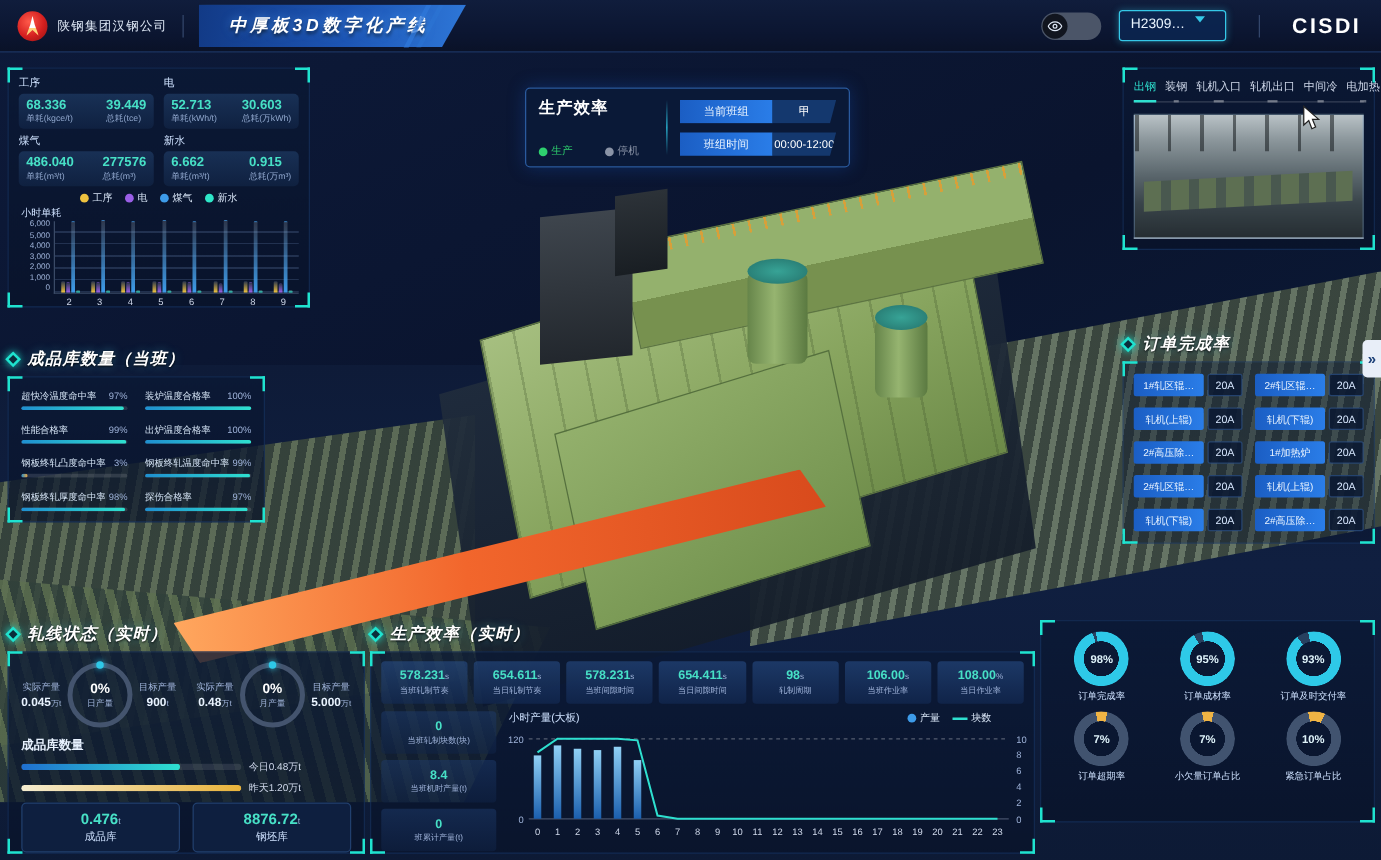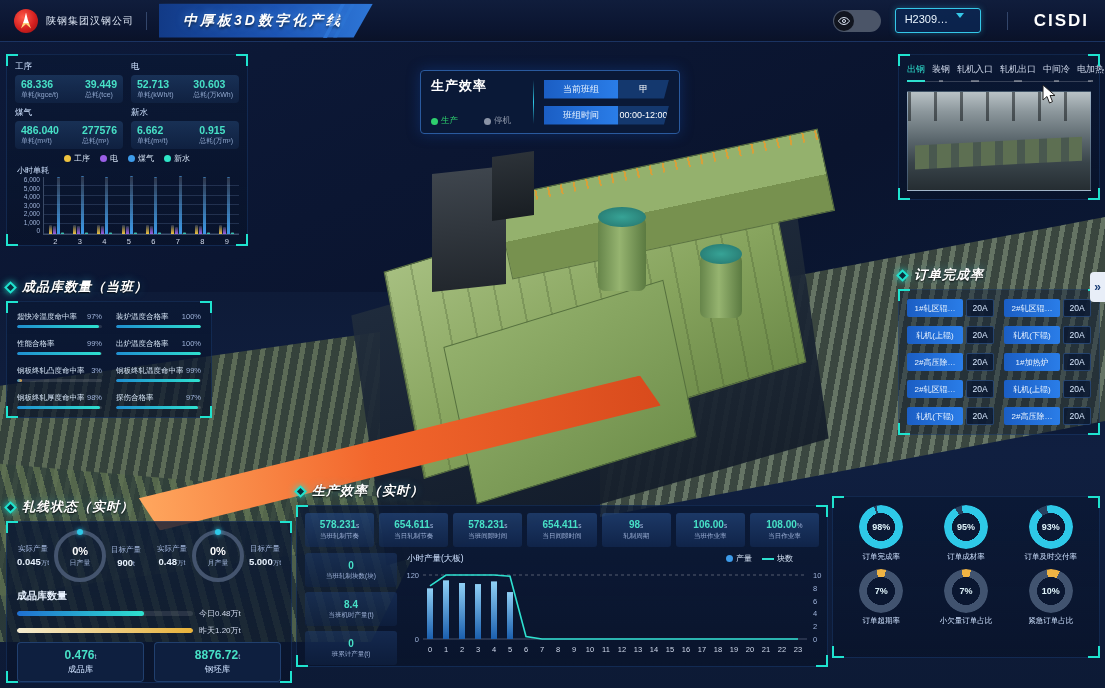--- a/index.html
+++ b/index.html
@@ -207,21 +207,21 @@
   .sb-fill{height:100%;border-radius:3px;}
   .sb-label{color:#cfd8ea;font-size:8px;white-space:nowrap;}
   #stock-boxes{display:flex;gap:10px;margin-top:4px;}
   .stock-box{flex:1;height:40px;background:rgba(18,40,78,.55);border:1px solid rgba(80,140,220,.3);
     border-radius:4px;display:flex;flex-direction:column;align-items:center;justify-content:center;}
   .box-val{color:#47e0c6;font-size:12px;font-weight:800;}
   .box-val small{font-size:7px;color:#9fb3d9;font-weight:400;}
   .box-lab{color:#cfe2ff;font-size:8.5px;margin-top:2px;}
 
   
-  #sec-efficiency{left:296px;top:480px;width:532px;}
+  #sec-efficiency{left:296px;top:496px;width:532px;}
   #efficiency-body{height:162px;padding:7px 8px 4px;}
   #eff-stats{display:flex;gap:5px;}
   .eff-cell{flex:1;height:34px;border-radius:3px;
     background:linear-gradient(180deg,rgba(42,82,142,.55),rgba(20,45,90,.55));
     display:flex;flex-direction:column;align-items:center;justify-content:center;min-width:0;}
   .eff-val{color:#47e0c6;font-size:10px;font-weight:800;white-space:nowrap;}
   .eff-val small{font-size:6.5px;color:#9fb3d9;font-weight:400;}
   .eff-lab{color:#9fb3d9;font-size:6.5px;margin-top:2px;white-space:nowrap;overflow:hidden;max-width:95%;}
   #eff-lower{display:flex;margin-top:6px;gap:8px;}
   #eff-side{width:92px;display:flex;flex-direction:column;gap:5px;}

